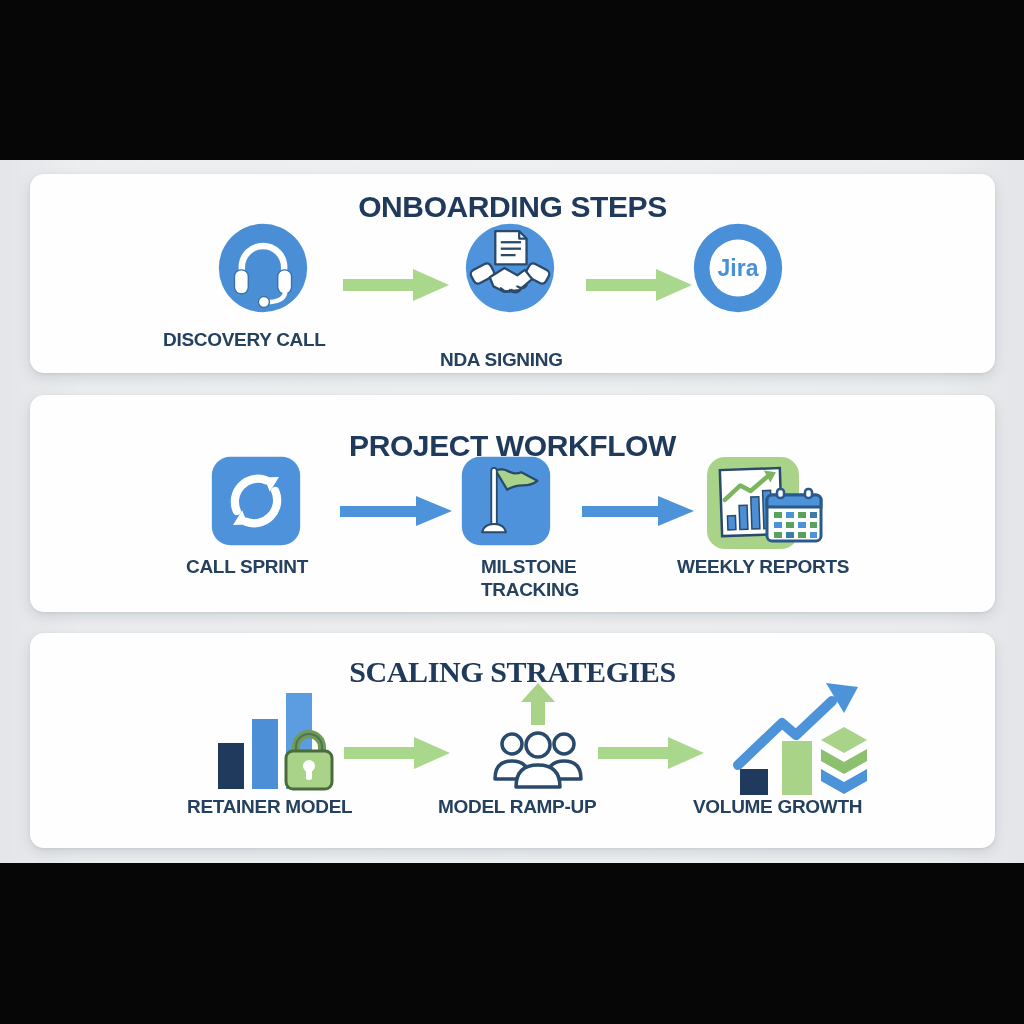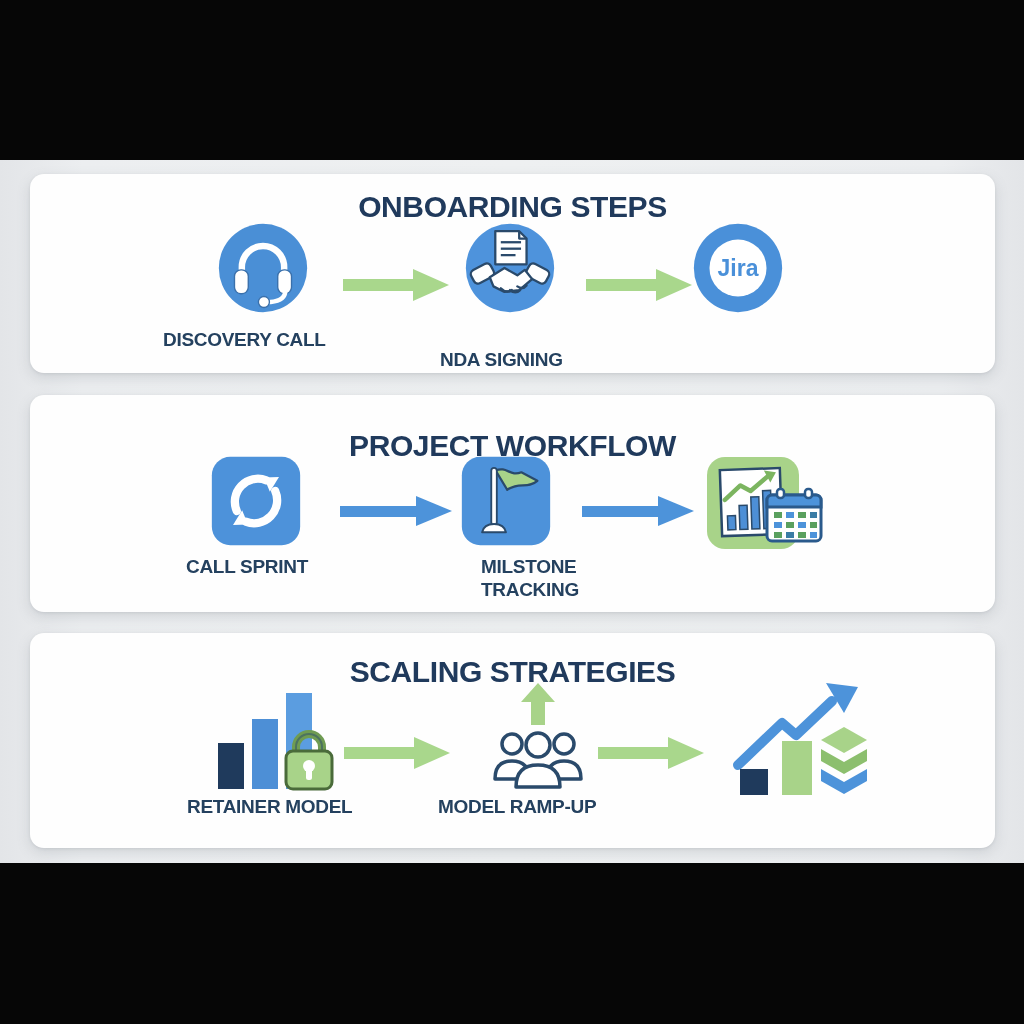--- a/index.html
+++ b/index.html
@@ -146,24 +146,25 @@
               <rect x="93" y="67" width="8" height="6" fill="#4d93da"></rect>
               <rect x="105" y="67" width="7" height="6" fill="#5aa05f"></rect>
             <rect x="69" y="77" width="8" height="6" fill="#5aa05f"></rect>
               <rect x="81" y="77" width="8" height="6" fill="#3a7ca5"></rect>
               <rect x="93" y="77" width="8" height="6" fill="#5aa05f"></rect>
               <rect x="105" y="77" width="7" height="6" fill="#4d93da"></rect>
           </g>
         </g>
       </svg>
     </div>
+    <div class="step-label" style="left:647px;top:160px;width:220px;">WEEKLY REPORTS</div>
   </div>
 
   <div class="card" style="top:473px;height:215px;">
-    <div class="card-title" style="top:22px;">SCALING STRATEGIES</div>
+    <div class="card-title" style="top:22px;font-family:Liberation Serif, serif;">SCALING STRATEGIES</div>
 
     <div class="abs" style="left:178px;top:52px;">
       <svg width="140" height="108" viewBox="0 0 140 108">
         <rect x="10" y="58" width="26" height="46" fill="#1f3a5c"></rect>
         <rect x="44" y="34" width="26" height="70" fill="#4d8fd6"></rect>
         <rect x="78" y="8" width="26" height="96" fill="#5b9de0"></rect>
         <path d="M88 68 v-6 a13 13 0 0 1 26 0 v6" fill="none" stroke="#6f9c52" stroke-width="8"></path>
         <path d="M88 68 v-6 a13 13 0 0 1 26 0 v6" fill="none" stroke="#2a4a6b" stroke-width="2" opacity=".5"></path>
         <rect x="78" y="66" width="46" height="38" rx="7" fill="#a8d389" stroke="#4a6b3a" stroke-width="3"></rect>
         <circle cx="101" cy="81" r="6" fill="#ffffff"></circle>
@@ -205,15 +206,16 @@
       <svg width="140" height="120" viewBox="0 0 140 120">
         <path d="M8 88 L52 46 L66 58 L102 24" fill="none" stroke="#4d93da" stroke-width="10" stroke-linecap="round" stroke-linejoin="round"></path>
         <polygon points="96,6 128,10 114,36" fill="#4d93da"></polygon>
         <rect x="10" y="92" width="28" height="26" fill="#1f3a5c"></rect>
         <rect x="52" y="64" width="30" height="54" fill="#a8d389"></rect>
         <polygon points="114,50 137,63 114,76 91,63" fill="#a8d389"></polygon>
         <polygon points="91,72 114,85 137,72 137,84 114,97 91,84" fill="#8cbf6e"></polygon>
         <polygon points="91,92 114,105 137,92 137,104 114,117 91,104" fill="#4d93da"></polygon>
       </svg>
     </div>
+    <div class="step-label" style="left:663px;top:162px;width:200px;">VOLUME GROWTH</div>
   </div>
 
 </div>
 
 </body></html>

